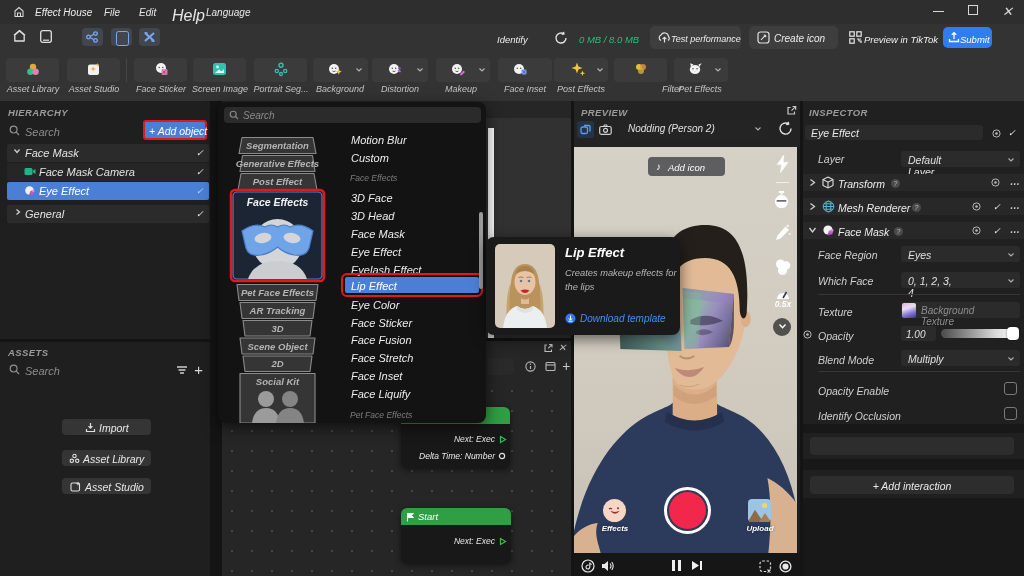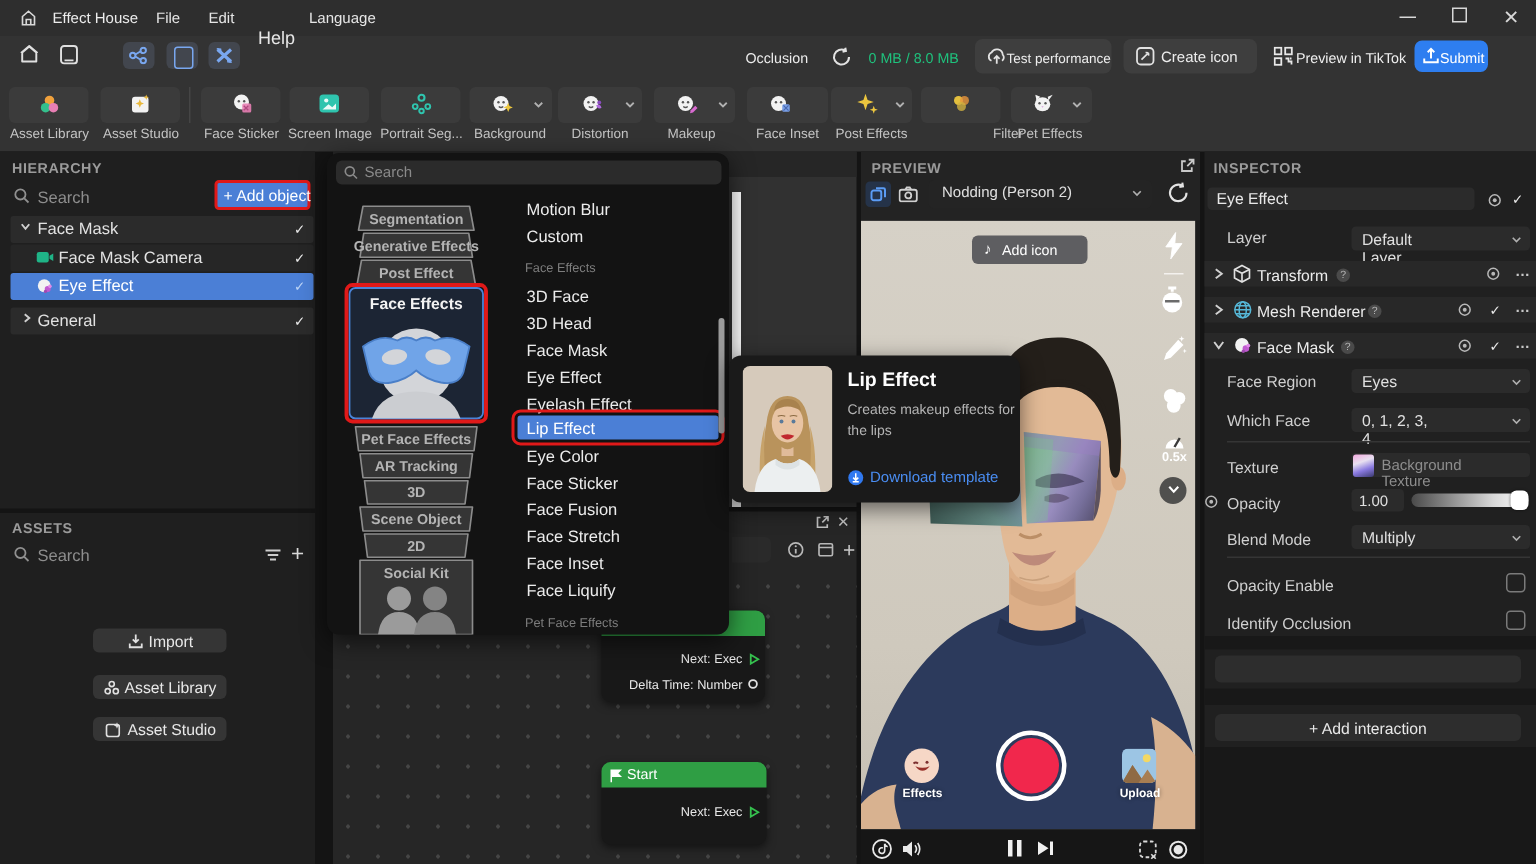--- a/index.html
+++ b/index.html
@@ -1,36 +1,36 @@
 <!DOCTYPE html>
 <html><head><meta charset="utf-8">
 <style>
 html,body{margin:0;padding:0;}
 body{width:1024px;height:576px;overflow:hidden;background:#141414;font-family:"Liberation Sans",sans-serif;-webkit-font-smoothing:antialiased;}
 .abs{position:absolute;}
 .abs svg,.tcaret svg,.eyeic svg,.pcar svg{display:block;}
-#stage{position:relative;width:952px;height:576px;}
+#stage{position:relative;width:952px;height:576px;font-style:italic;}
 .chk{color:#e8e8e8;font-size:9px;}
 .hdr{color:#9b9b9b;font-size:9.5px;font-weight:bold;letter-spacing:.4px;}
 </style></head>
 <body>
 <div id="stage">
 
 <div class="abs" style="left:0;top:0;width:1024px;height:101px;background:#333333;"></div>
 <div class="abs" style="left:0;top:0;width:1024px;height:24px;background:#2e2e2e;"></div>
 
 <div class="abs" style="left:13px;top:6px;width:12px;height:12px;">
 <svg width="12" height="12" viewBox="0 0 12 12">
         <path d="M2 5 L6 1.5 L10 5 V10.5 H2 Z M4.5 10.5 V7 H7.5 V10.5" fill="none" stroke="#d8d8d8" stroke-width="1.1"></path>
       </svg>
     </div>
 <div class="abs" style="left:35px;top:7px;color:#ececec;font-size:10px;font-weight:500;">Effect House</div>
 <div class="abs" style="left:104px;top:7px;color:#e6e6e6;font-size:10px;">File</div>
 <div class="abs" style="left:139px;top:7px;color:#e6e6e6;font-size:10px;">Edit</div>
-<div class="abs" style="left:172px;top:18px;color:#e6e6e6;font-size:12px;">Help</div>
+<div class="abs" style="left:172px;top:7px;color:#e6e6e6;font-size:16px;">Help</div>
 <div class="abs" style="left:206px;top:7px;color:#e6e6e6;font-size:10px;">Language</div>
 
 <div class="abs" style="left:933px;top:10.5px;width:11px;height:1.5px;background:#d8d8d8;"></div>
 <div class="abs" style="left:968px;top:5px;width:8px;height:8px;border:1.3px solid #d8d8d8;"></div>
 <div class="abs" style="left:1002px;top:4px;color:#d8d8d8;font-size:13px;">✕</div>
 
 <div class="abs" style="left:13px;top:29px;width:13px;height:14px;">
 <svg width="13" height="14" viewBox="0 0 13 14">
         <path d="M1.8 6 L6.5 2 L11.2 6 V12 H1.8 Z M1 6.3 L6.5 1.6 L12 6.3" fill="none" stroke="#e0e0e0" stroke-width="1.3" stroke-linejoin="round"></path>
       </svg>
@@ -53,21 +53,21 @@
       </svg>
     </div>
 <div class="abs" style="left:116px;top:30.5px;width:11px;height:13px;border:1.4px solid #79a7f0;border-radius:2.5px;"></div>
 <div class="abs" style="left:143px;top:31px;">
 <svg width="13" height="12" viewBox="0 0 13 12">
         <path d="M2 2 L11 10 M11 2 L2 10" stroke="#79a7f0" stroke-width="2.1"></path>
         <path d="M1.5 1.5 L4 1.8 L4.3 4 M11.5 10.5 L9 10.2 L8.7 8" stroke="#79a7f0" stroke-width="1.1" fill="none"></path>
       </svg>
     </div>
 
-<div class="abs" style="left:497px;top:34px;color:#ededed;font-size:9.5px;">Occlusion</div>
+<div class="abs" style="left:497px;top:34px;color:#ededed;font-size:9.5px;">Identify</div>
 <div class="abs" style="left:554px;top:31px;">
 <svg width="14" height="14" viewBox="0 0 14 14">
         <path d="M12 7 A5 5 0 1 1 9.5 2.7 M9.5 0.8 L9.9 3 L7.7 3.4" fill="none" stroke="#e2e2e2" stroke-width="1.4"></path>
       </svg>
     </div>
 <div class="abs" style="left:579px;top:34px;color:#1fc27d;font-size:9.5px;">0 MB / 8.0 MB</div>
 
 <div class="abs" style="left:650px;top:26px;width:91px;height:23px;background:#3e3e3e;border-radius:5px;"></div>
 <div class="abs" style="left:657px;top:31px;">
 <svg width="14" height="13" viewBox="0 0 14 13">

